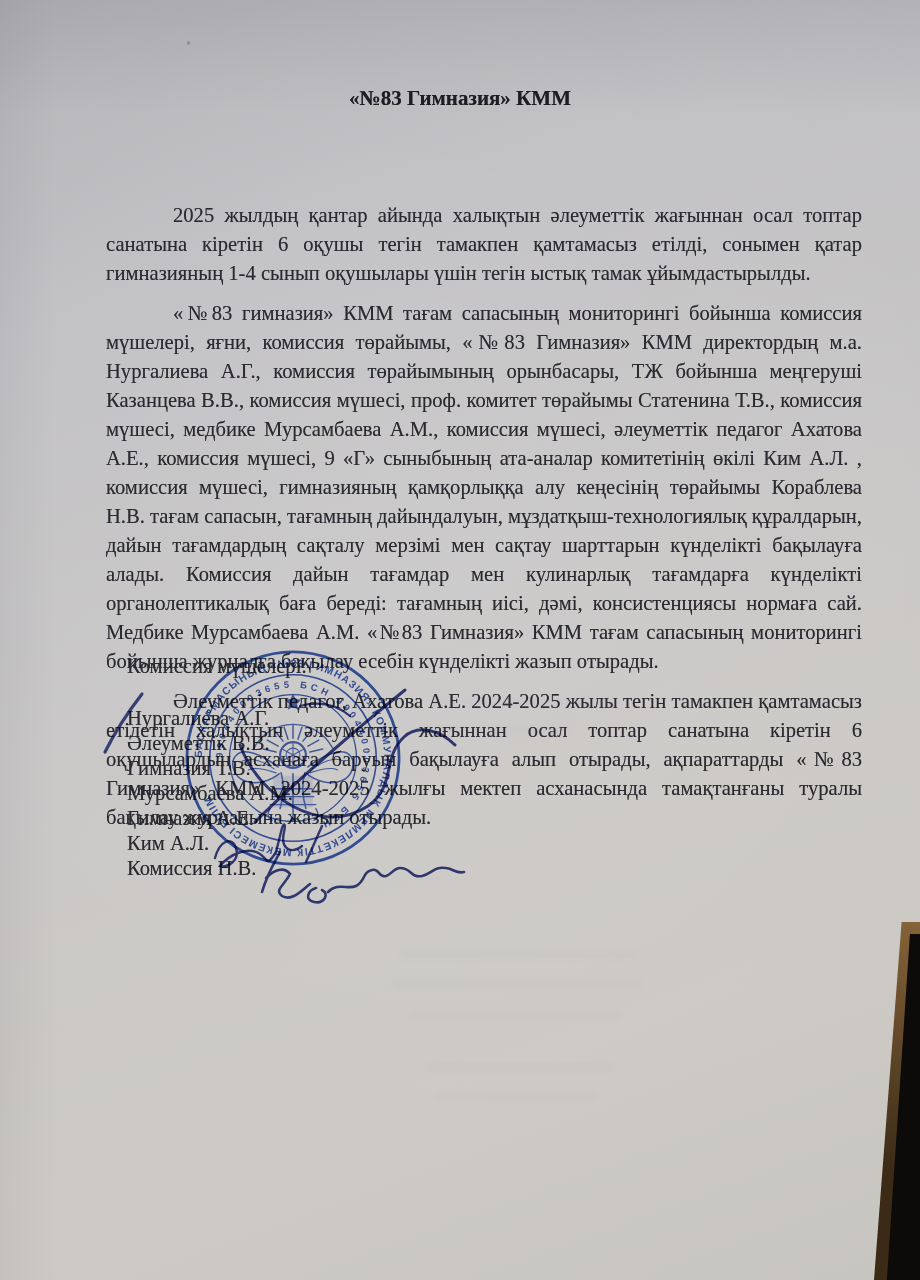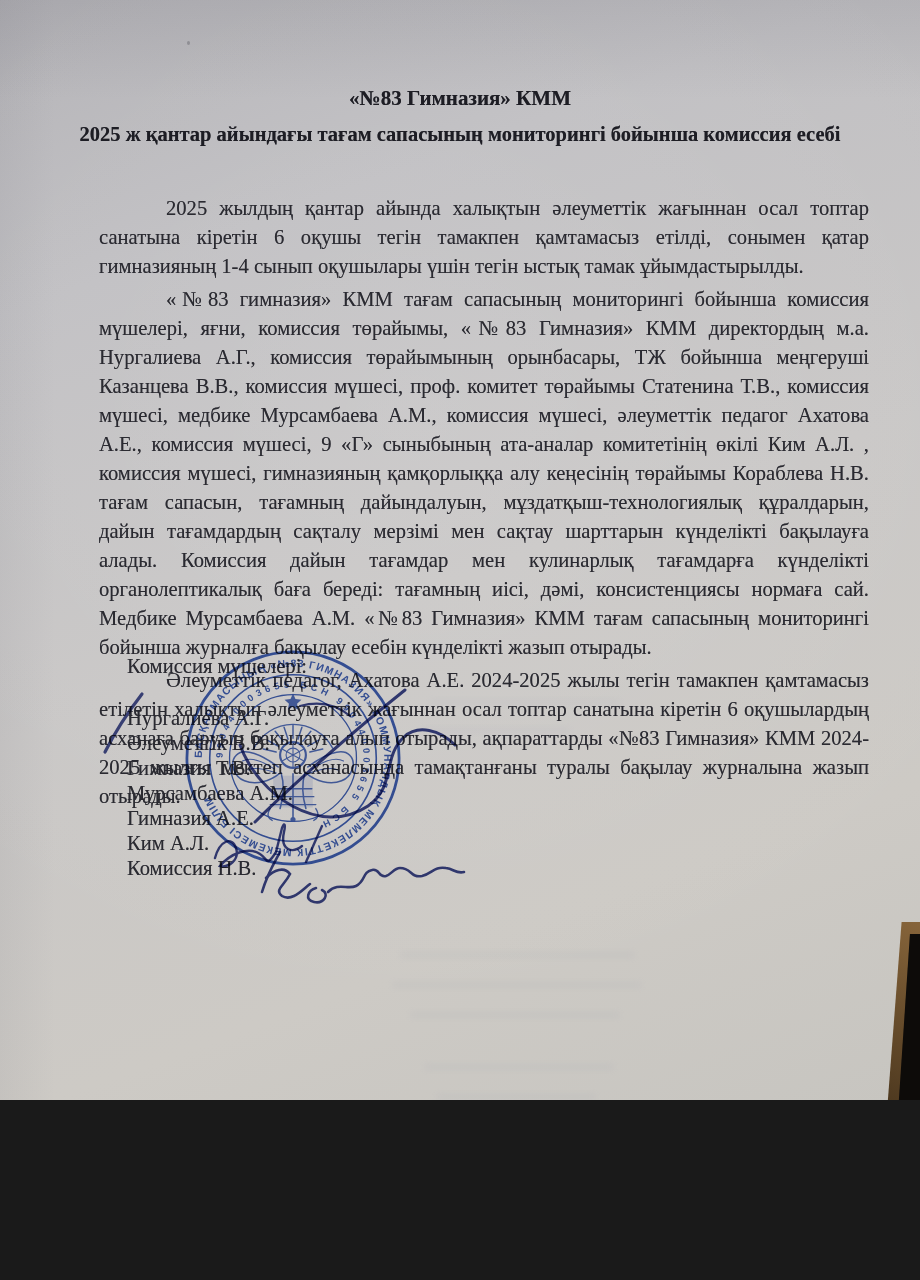--- a/index.html
+++ b/index.html
@@ -1,38 +1,38 @@
 <!DOCTYPE html>
 <html><head>
 <meta charset="utf-8">
 <style>
   html,body{margin:0;padding:0;background:#1a1a1a;}
   .photo{
-    position:relative;width:920px;height:1100px;overflow:hidden;
+    position:relative;width:920px;height:1280px;overflow:hidden;
     background:linear-gradient(160deg,#b3b2b6 0%,#c0bfc2 22%,#c9c7c6 52%,#cdcac5 78%,#c7c5c0 100%);
     font-family:"Liberation Serif","DejaVu Serif",serif;color:#2a2a31;
   }
   .vignette{position:absolute;inset:0;pointer-events:none;
     background:radial-gradient(120% 90% at 45% 38%,rgba(255,255,255,.10),rgba(0,0,0,0) 62%),
                linear-gradient(180deg,rgba(88,88,100,.12),rgba(0,0,0,0) 9%),
                linear-gradient(90deg,rgba(88,88,100,.07),rgba(0,0,0,0) 6%);}
   .edge-wood{position:absolute;right:0;top:922px;width:46px;height:358px;
     background:linear-gradient(200deg,#86643a,#3a2a16 70%);
     clip-path:polygon(60% 0%,100% 0%,100% 100%,0% 100%);}
   .edge-black{position:absolute;right:0;top:934px;width:36px;height:346px;background:#0d0b09;
     clip-path:polygon(72% 0%,100% 0%,100% 100%,8% 100%);}
   .speck{position:absolute;left:187px;top:41px;width:3px;height:4px;border-radius:50%;
     background:#63636b;opacity:.45;}
   .header{position:absolute;top:86px;left:60px;width:800px;text-align:center;
     font-weight:bold;color:#1d1d24;text-shadow:0 0 .5px rgba(29,29,36,.6);}
   .header .l1{font-size:21px;margin:0 0 12px 0;}
   .header .l2{font-size:20.5px;margin:0;}
   .body-text{position:absolute;top:190px;left:95px;width:778px;font-size:20.6px;
     line-height:29px;text-align:justify;color:#2a2a31;text-shadow:0 0 .5px rgba(42,42,49,.5);}
-  .body-text p{margin:4px;text-indent:67px;}
+  .body-text p{margin:11px;text-indent:67px;}
   .members{position:absolute;left:127px;top:655px;font-size:20.6px;color:#2a2a31;
     text-shadow:0 0 .5px rgba(42,42,49,.5);}
   .members .heading{margin:0 0 28px 0;}
   .members .name{line-height:25px;height:25px;}
   .stamp{position:absolute;left:179px;top:644px;width:228px;height:228px;
     mix-blend-mode:multiply;opacity:.92;filter:blur(.2px);}
   .sigs{position:absolute;left:70px;top:640px;width:560px;height:290px;
     mix-blend-mode:multiply;pointer-events:none;}
   .ghost{position:absolute;background:#8e94a8;opacity:.09;filter:blur(3px);border-radius:3px;}
   .g1{left:430px;top:700px;width:190px;height:5px;}
@@ -49,21 +49,20 @@
 </style>
 </head>
 <body>
 
 <div class="photo">
   <div class="vignette"></div>
   <div class="speck"></div>
 
   <div class="header">
     <p class="l1">«№83 Гимназия» КММ</p>
-    <p class="l2">2025 ж қантар айындағы тағам сапасының мониторингі бойынша комиссия есебі</p>
   </div>
 
   <div class="body-text">
     <p>2025 жылдың қантар айында халықтын әлеуметтік жағыннан осал топтар санатына кіретін 6 оқушы тегін тамакпен қамтамасыз етілді, сонымен қатар гимназияның 1-4 сынып оқушылары үшін тегін ыстық тамак ұйымдастырылды.</p>
     <p>«№83 гимназия» КММ тағам сапасының мониторингі бойынша комиссия мүшелері, яғни, комиссия төрайымы, «№83 Гимназия» КММ директордың м.а. Нургалиева А.Г., комиссия төрайымының орынбасары, ТЖ бойынша меңгеруші Казанцева В.В., комиссия мүшесі, проф. комитет төрайымы Статенина Т.В., комиссия мүшесі, медбике Мурсамбаева А.М., комиссия мүшесі, әлеуметтік педагог Ахатова А.Е., комиссия мүшесі, 9 «Г» сыныбының ата-аналар комитетінің өкілі Ким А.Л. , комиссия мүшесі, гимназияның қамқорлыққа алу кеңесінің төрайымы Кораблева Н.В. тағам сапасын, тағамның дайындалуын, мұздатқыш-технологиялық құралдарын, дайын тағамдардың сақталу мерзімі мен сақтау шарттарын күнделікті бақылауға алады. Комиссия дайын тағамдар мен кулинарлық тағамдарға күнделікті органолептикалық баға береді: тағамның иісі, дәмі, консистенциясы нормаға сай. Медбике Мурсамбаева А.М. «№83 Гимназия» КММ тағам сапасының мониторингі бойынша журналға бақылау есебін күнделікті жазып отырады.</p>
     <p>Әлеуметтік педагог, Ахатова А.Е. 2024-2025 жылы тегін тамакпен қамтамасыз етілетін халықтын әлеуметтік жағыннан осал топтар санатына кіретін 6 оқушылардың асханаға баруын бақылауға алып отырады, ақпараттарды «№83 Гимназия» КММ 2024-2025 жылғы мектеп асханасында тамақтанғаны туралы бақылау журналына жазып отырады.</p>
   </div>
 
   <div class="members">
     <div class="heading">Комиссия мүшелері:</div>

